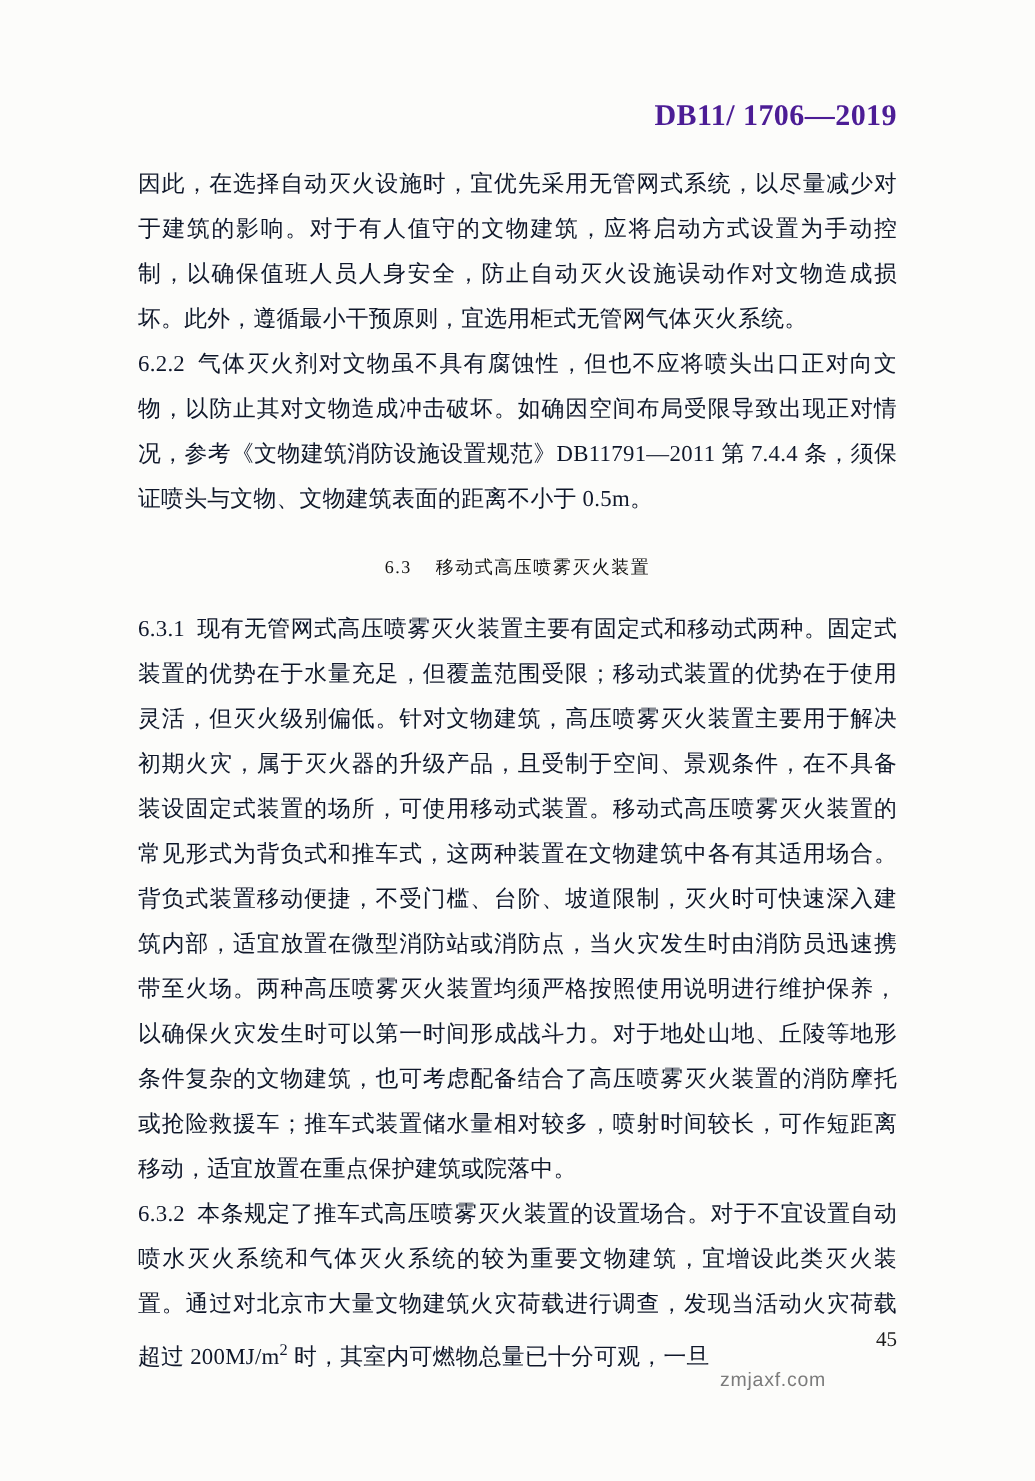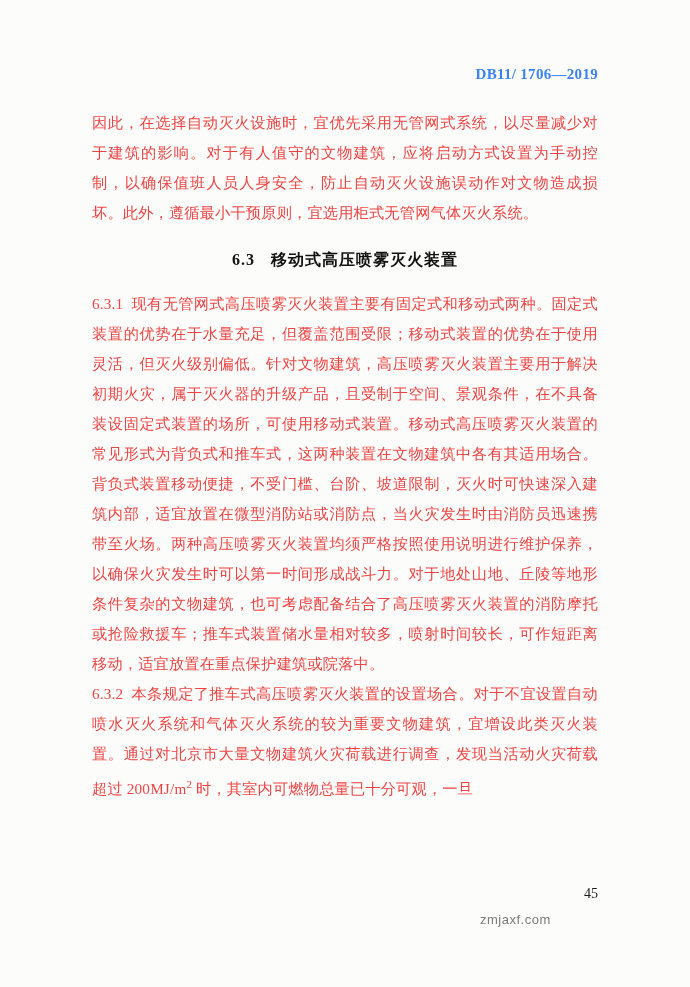--- a/index.html
+++ b/index.html
@@ -19,48 +19,48 @@
     position: absolute;
     left: 0; top: 0;
     width: 690px;
     height: 987px;
     background: #fcfcfa;
   }
   .header {
     position: absolute;
     top: 66px;
     right: 92px;
-    font-size: 15px;
+    font-size: 20px;
     font-weight: bold;
     letter-spacing: 0.3px;
     font-family: "Liberation Serif", "DejaVu Serif", serif;
-    color: #3b82f6;
+    color: #4c1d95;
   }
   .content {
     position: absolute;
     left: 92px;
     top: 108px;
     width: 506px;
   }
   p.body {
     margin: 0 0 0 0;
     font-size: 15.2px;
     line-height: 30px;
     text-align: justify;
     text-justify: inter-ideograph;
     letter-spacing: 0.2px;
-    color: #ef4444;
+    color: #0f172a;
   }
   .num {
     margin-right: 8px;
     font-family: "Liberation Serif", "DejaVu Serif", serif;
   }
   h2.section {
-    font-size: 16px;
-    font-weight: bold;
+    font-size: 12px;
+    font-weight: normal;
     text-align: center;
     margin: 22px 0 18px 0;
     letter-spacing: 1px;
     color: #111;
   }
   h2.section .sec-num {
     margin-right: 16px;
   }
   .page-num {
     position: absolute;
@@ -117,20 +117,23 @@
 <body>
 
 <div class="page">
 
   <div class="header">DB11/ 1706—2019</div>
 
   <div class="content">
 
     <p class="body">因此，在选择自动灭火设施时，宜优先采用无管网式系统，以尽量减少对于建筑的影响。对于有人值守的文物建筑，应将启动方式设置为手动控制，以确保值班人员人身安全，防止自动灭火设施误动作对文物造成损坏。此外，遵循最小干预原则，宜选用柜式无管网气体灭火系统。</p>
 
+    <p class="body">
+      <span class="num">6.2.2</span><span>气体灭火剂对文物虽不具有腐蚀性，但也不应将喷头出口正对向文物，以防止其对文物造成冲击破坏。如确因空间布局受限导致出现正对情况，参考《文物建筑消防设施设置规范》DB11791—2011 第 7.4.4 条，须保证喷头与文物、文物建筑表面的距离不小于 0.5m。</span>
+    </p>
 
     <h2 class="section">
       <span class="sec-num">6.3</span><span>移动式高压喷雾灭火装置</span>
     </h2>
 
     <p class="body">
       <span class="num">6.3.1</span><span>现有无管网式高压喷雾灭火装置主要有固定式和移动式两种。固定式装置的优势在于水量充足，但覆盖范围受限；移动式装置的优势在于使用灵活，但灭火级别偏低。针对文物建筑，高压喷雾灭火装置主要用于解决初期火灾，属于灭火器的升级产品，且受制于空间、景观条件，在不具备装设固定式装置的场所，可使用移动式装置。移动式高压喷雾灭火装置的常见形式为背负式和推车式，这两种装置在文物建筑中各有其适用场合。背负式装置移动便捷，不受门槛、台阶、坡道限制，灭火时可快速深入建筑内部，适宜放置在微型消防站或消防点，当火灾发生时由消防员迅速携带至火场。两种高压喷雾灭火装置均须严格按照使用说明进行维护保养，以确保火灾发生时可以第一时间形成战斗力。对于地处山地、丘陵等地形条件复杂的文物建筑，也可考虑配备结合了高压喷雾灭火装置的消防摩托或抢险救援车；推车式装置储水量相对较多，喷射时间较长，可作短距离移动，适宜放置在重点保护建筑或院落中。</span>
     </p>
 
     <p class="body">

